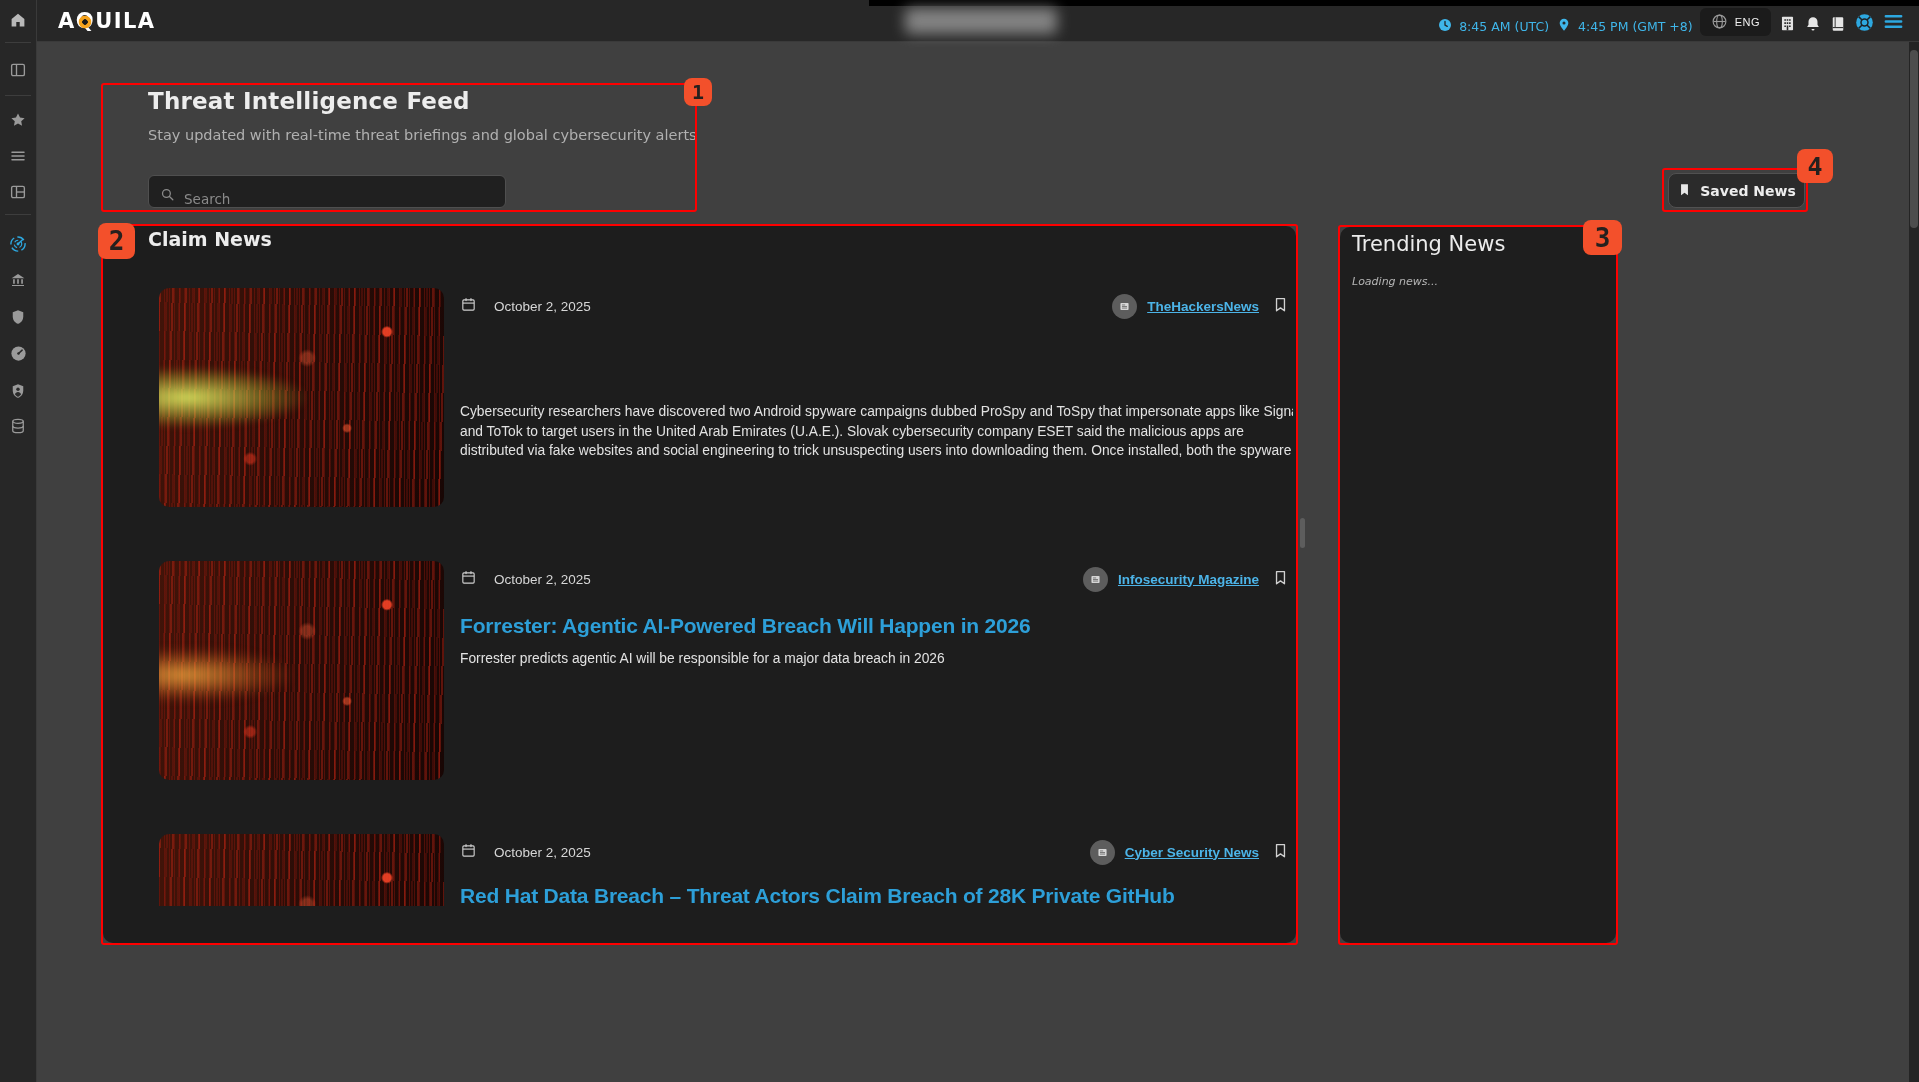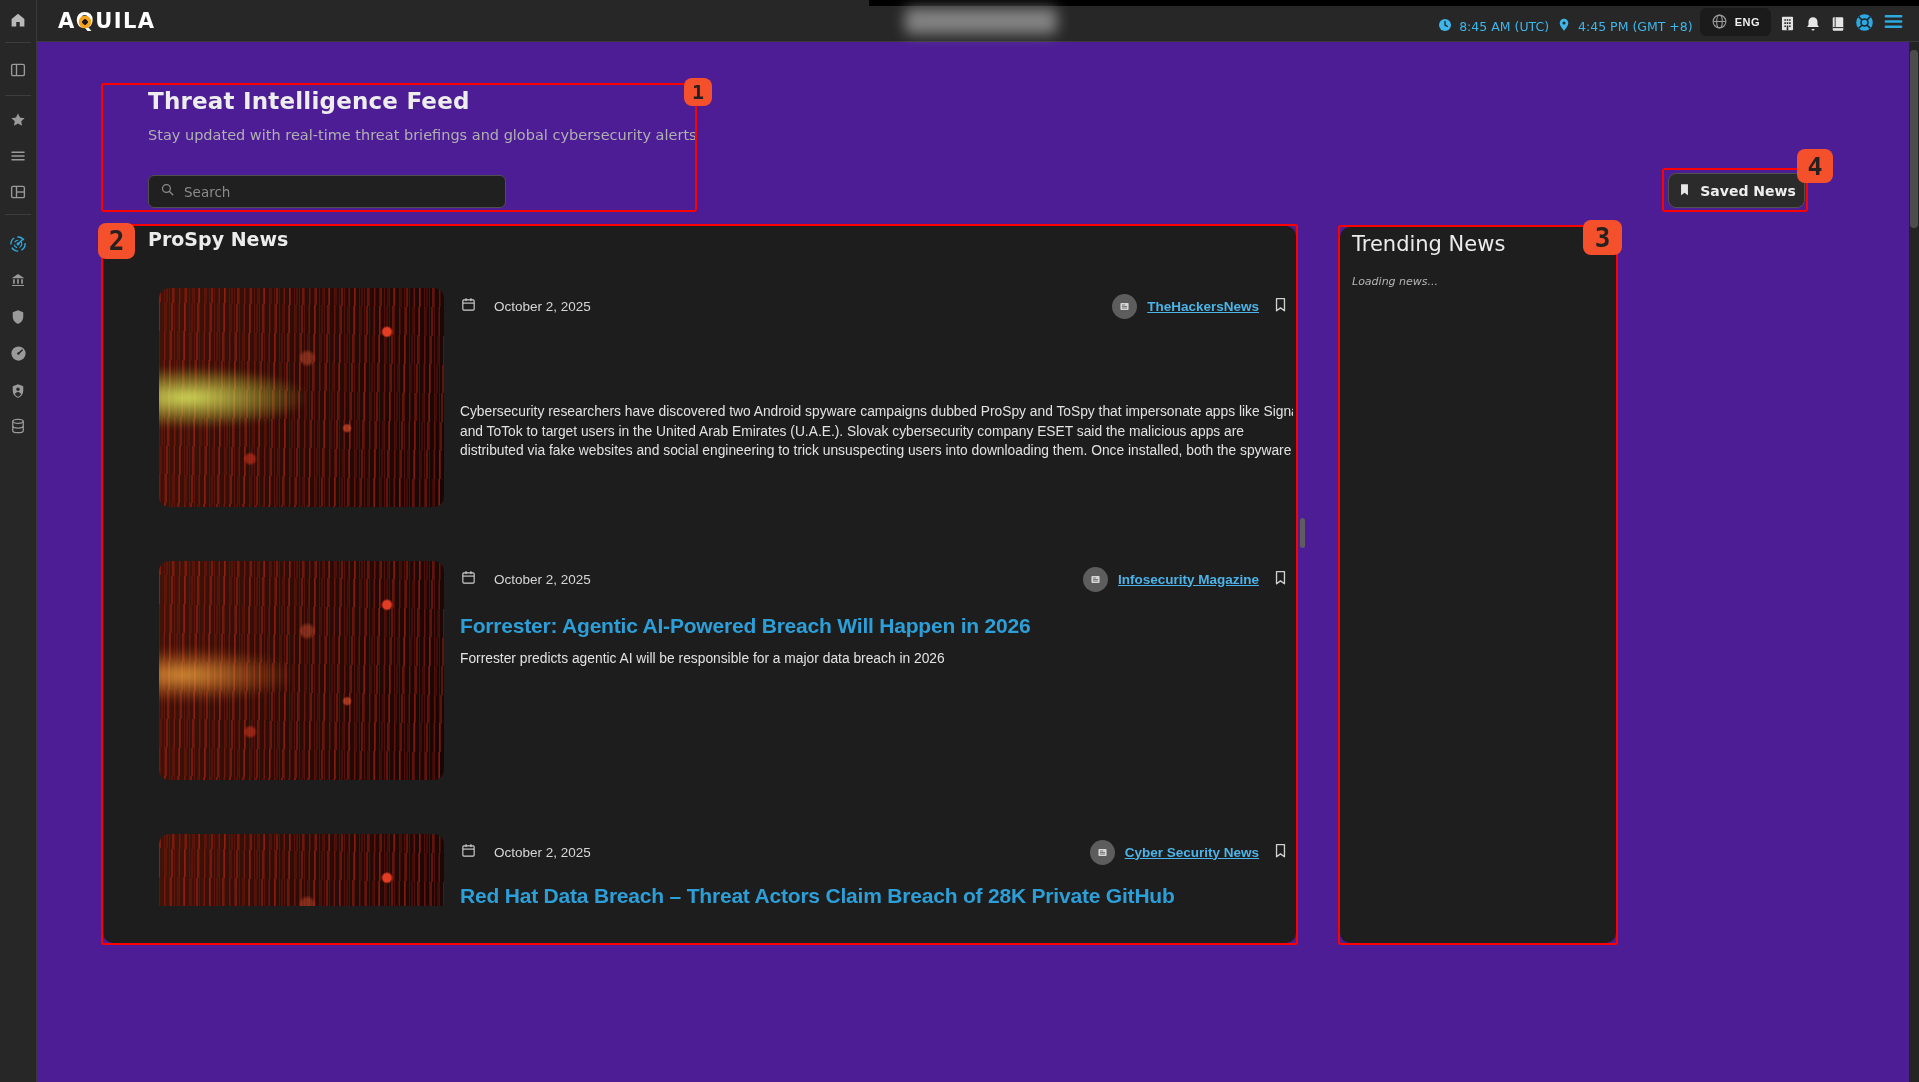--- a/index.html
+++ b/index.html
@@ -1,17 +1,17 @@
 <!DOCTYPE html>
 <html><head>
 <meta charset="utf-8">
 <style>
   * { margin:0; padding:0; box-sizing:border-box; }
   html,body { background:#111; }
-  .stage { position:relative; width:1919px; height:1082px; background:#4c1d95; overflow:hidden;
+  .stage { position:relative; width:1919px; height:1082px; background:#404040; overflow:hidden;
            font-family:"DejaVu Sans", sans-serif; }
 
   
   .sidebar { position:absolute; left:0; top:0; width:37px; height:1082px;
              background:#272727; border-right:1px solid #3a3a3a; z-index:5; }
   .side-btn { position:absolute; left:0; width:36px; height:30px; display:flex; align-items:center;
               justify-content:center; background:none; border:none; cursor:pointer; }
   .side-sep { position:absolute; left:5px; width:26px; height:1px; background:#3d3d3d; }
 
   
@@ -23,30 +23,30 @@
   .brand .q::after { content:""; position:absolute; left:50%; top:54%; width:13px; height:13px;
            transform:translate(-50%,-50%); border-radius:50%;
            background:radial-gradient(circle, #1a1a1a 0 2.5px, #f5a31d 3px 6px, rgba(245,163,29,0) 7px); }
   .top-black-strip { position:absolute; left:832px; top:0; width:1050px; height:6px; background:#000; }
   .redacted { position:absolute; left:868px; top:8px; width:152px; height:26px; border-radius:5px;
               background:#9a9a9a; filter:blur(7px); opacity:.8; }
   .tb-right { position:absolute; right:14px; top:0; height:36px; display:flex; align-items:flex-end; gap:7px; }
   .tb-time { display:flex; align-items:center; gap:6px; color:#3fb6ea; font-size:12.5px; }
   .lang-pill { display:flex; align-items:center; gap:7px; height:28px; padding:0 11px;
                background:#1b1b1b; border:none; border-radius:6px; color:#f0f0f0;
-               font-size:11px; font-weight:bold; letter-spacing:.5px; cursor:pointer; }
+               font-size:11px; font-weight:normal; letter-spacing:.5px; cursor:pointer; }
   .tb-icon-btn { background:none; border:none; cursor:pointer; display:flex; align-items:center; }
 
   
   .feed-title { position:absolute; left:148px; top:88px; font-size:23px; font-weight:bold;
                 color:#ededed; letter-spacing:.2px; }
   .feed-subtitle { position:absolute; left:148px; top:127px; font-size:14.5px; color:#b0b0b0; }
   .search-wrap { position:absolute; left:148px; top:175px; width:358px; height:33px;
                  background:#202020; border:1px solid #4f4f4f; border-radius:6px;
-                 display:flex; align-items:center; padding:0 10px; gap:8px; }
+                 display:flex; align-items:flex-end; padding:0 10px; gap:8px; }
   .search-wrap input { flex:1; background:transparent; border:none; outline:none;
                  color:#d5d5d5; font-size:13.5px; font-family:"DejaVu Sans", sans-serif; }
   .search-wrap input::placeholder { color:#8a8a8a; }
 
   
   .saved-btn { position:absolute; left:1668px; top:173px; width:137px; height:35px;
                background:#2b2b2b; border:1px solid #515151; border-radius:8px;
                display:flex; align-items:center; justify-content:center; gap:8px;
                color:#ededed; font-size:14px; font-weight:bold; cursor:pointer;
                font-family:"DejaVu Sans", sans-serif; }
@@ -323,21 +323,21 @@
     <span>
       <svg viewBox="0 0 24 24" width="15" height="15">
           <path d="M6.5 3.5h11V21l-5.5-4-5.5 4z" fill="#e8e8e8"></path>
         </svg>
     </span>
     <span>Saved News</span>
   </button>
 
   <div class="latest-card"></div>
   <div class="trending-card"></div>
-  <h2 class="latest-heading">ProSpy News</h2>
+  <h2 class="latest-heading">Claim News</h2>
   <h2 class="trending-heading">Trending News</h2>
   <div class="trending-status">Loading news...</div>
 
   <div class="news-list">
 
     <article class="news-item" style="top:18px;">
       <button class="thumb streak"></button>
       <div class="meta-row">
         <span class="date-group">
           <span>

